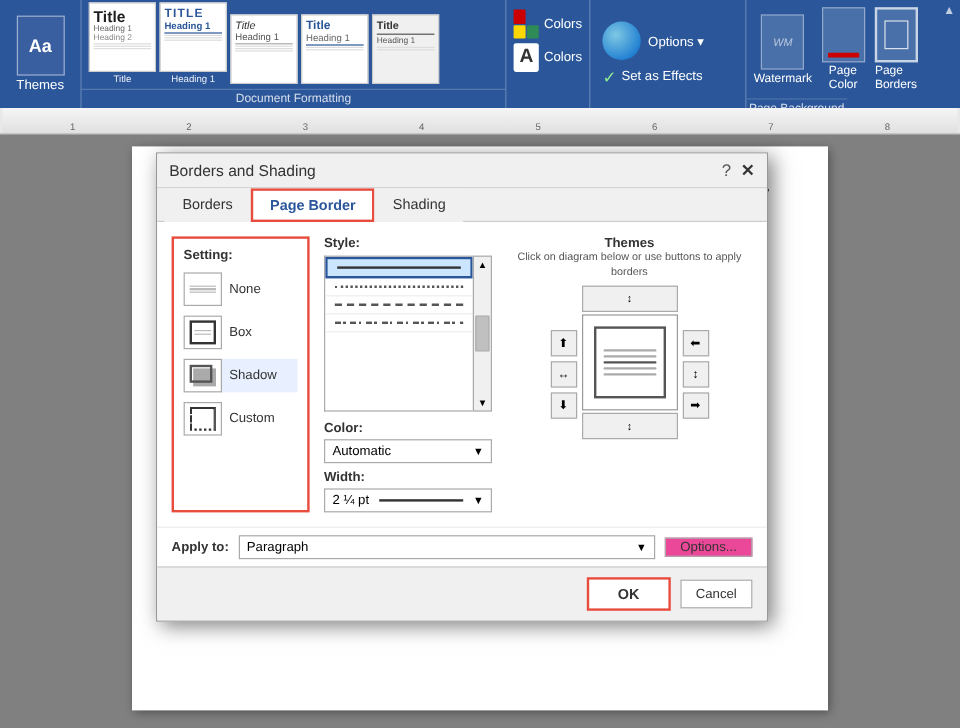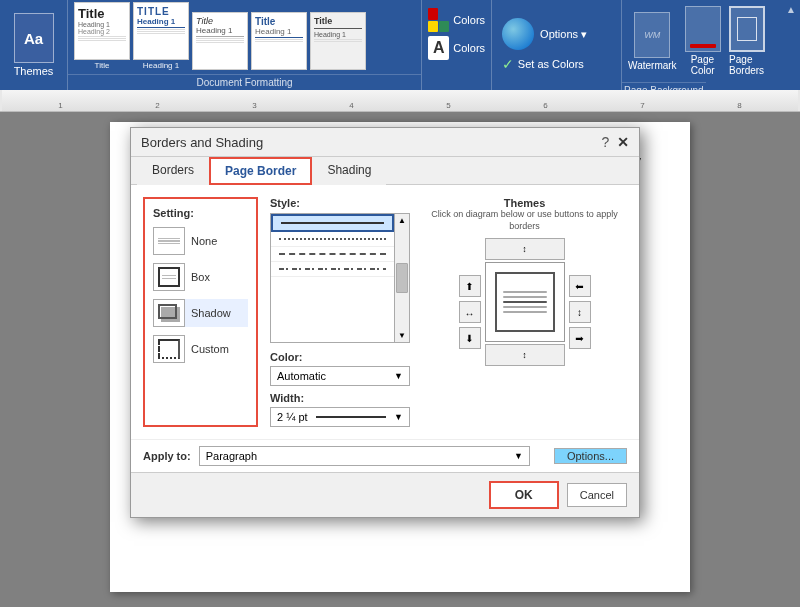--- a/index.html
+++ b/index.html
@@ -95,21 +95,21 @@
     </div>
 
     <div style="display:flex; flex-direction:column; justify-content:space-between; padding:4px 0; border-right:1px solid rgba(255,255,255,0.25); width:130px;">
       <div style="flex:1; display:flex; flex-direction:column; justify-content:center; gap:6px; padding:4px 10px;">
         <div style="display:flex; align-items:center; gap:6px; cursor:pointer;">
           <div style="width:32px; height:32px; border-radius:50%; background:radial-gradient(circle at 35% 35%, #7ec8e3, #0066cc); flex-shrink:0;"></div>
           <span style="color:white; font-size:11px;"><span>Options</span> <span>▾</span></span>
         </div>
         <div style="display:flex; align-items:center; gap:4px; cursor:pointer;">
           <span style="color:#90ee90; font-size:14px;">✓</span>
-          <span style="color:white; font-size:11px;">Set as Colors</span>
+          <span style="color:white; font-size:11px;">Set as Effects</span>
         </div>
       </div>
     </div>
 
     <div style="display:flex; flex-direction:column; align-items:flex-start; width:160px;">
       <div style="display:flex; flex:1; align-items:center; justify-content:center; gap:8px; padding:6px;">
         <div style="display:flex; flex-direction:column; align-items:center; cursor:pointer; gap:2px;">
           <div style="width:36px; height:46px; background:rgba(255,255,255,0.15); border:1px solid rgba(255,255,255,0.4); display:flex; align-items:center; justify-content:center; font-size:9px; color:rgba(255,255,255,0.6); font-style:italic;">WM</div>
           <span style="color:white; font-size:10px;">Watermark</span>
         </div>
@@ -296,21 +296,21 @@
           </div>
         </div>
       </div>
 
       <div style="padding:6px 12px; background:white; display:flex; align-items:center; gap:8px; border-top:1px solid #eee;">
         <span style="font-size:11px; font-weight:bold; color:#333; white-space:nowrap;">Apply to:</span>
         <div style="flex:1; border:1px solid #aaa; background:white; padding:3px 6px; font-size:11px; display:flex; align-items:center; justify-content:space-between; cursor:pointer;">
           <span>Paragraph</span>
           <span style="font-size:9px;">▼</span>
         </div>
-        <div style="border:1px solid #aaa; background:#7dd3fc; padding:1px 12px; font-size:11px; cursor:pointer; color:#333; white-space:nowrap;margin-left:16px;">Options...</div>
+        <div style="border:1px solid #aaa; background:#ec4899; padding:1px 12px; font-size:11px; cursor:pointer; color:#333; white-space:nowrap;">Options...</div>
       </div>
 
       <div style="padding:8px 12px; background:#f0f0f0; display:flex; justify-content:flex-end; align-items:center; gap:8px; border-top:1px solid #ccc;">
         <div style="border:2px solid #e74c3c; background:white; padding:5px 24px; font-size:12px; font-weight:600; cursor:pointer; color:#333;">OK</div>
         <div style="border:1px solid #aaa; background:white; padding:5px 12px; font-size:11px; cursor:pointer; color:#333;">Cancel</div>
       </div>
     </div>
 
   </div>
 

